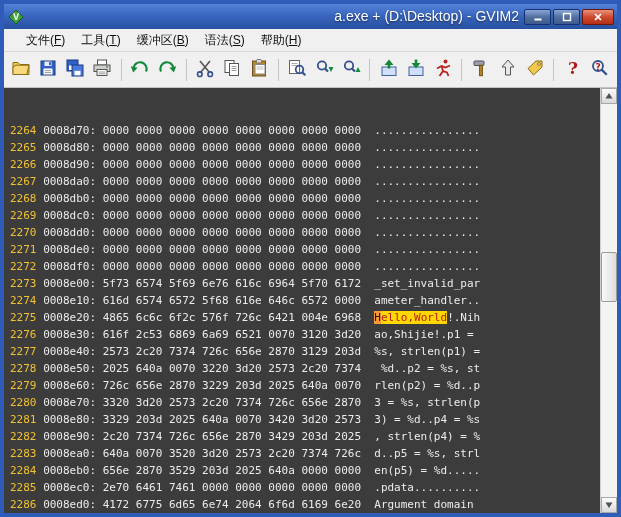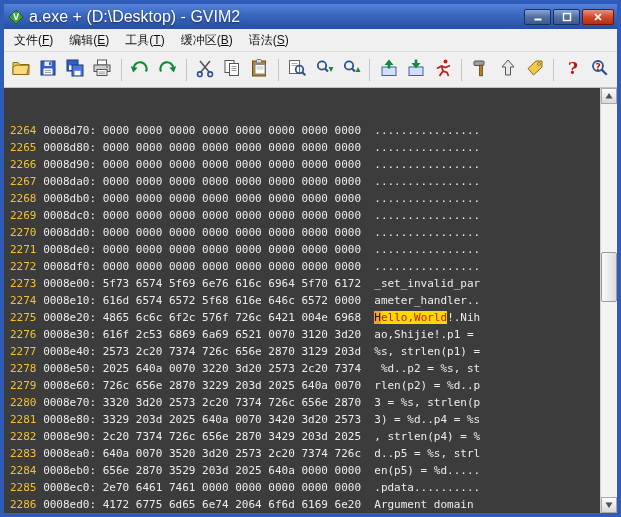--- a/index.html
+++ b/index.html
@@ -15,23 +15,23 @@
 
   
   .titlebar {
     height:25px; flex:0 0 25px;
     background:linear-gradient(180deg,#5583d8 0%,#3a66c0 45%,#27509f 100%);
     display:flex; align-items:center; gap:5px; padding:0 3px 0 4px;
   }
   .app-icon { width:16px; height:16px; display:inline-flex; }
   .app-icon svg { width:16px; height:16px; }
   .title-text {
-    flex:1; color:#fff; font-size:16px; line-height:25px;
+    flex:1; color:#fff; font-size:14px; line-height:25px;
     text-shadow:0 1px 2px rgba(0,0,0,.55);
-    white-space:nowrap; overflow:hidden;
+    white-space:nowrap; overflow:hidden;text-align:right;
   }
   .win-controls { display:flex; gap:2px; align-items:center; }
   .win-btn {
     width:27px; height:16px; border-radius:2px;
     border:1px solid #14306e;
     background:linear-gradient(180deg,#8aa6d8,#51709f 50%,#3c5a8d);
     display:flex; align-items:center; justify-content:center;
     cursor:default;
   }
   .win-btn.close {
@@ -39,21 +39,21 @@
     background:linear-gradient(180deg,#e8927c,#cf4a2d 50%,#b03018);
     border-color:#6e1408;
   }
   .win-btn svg { width:10px; height:10px; }
 
   
   .menubar {
     height:23px; flex:0 0 23px;
     background:#f0f0f0; border-bottom:1px solid #d9d9d9;
     display:flex; align-items:center; font-size:12px; color:#111;
-    padding-left:2px;
+    padding-left:14px;
   }
   .menu-item { padding:3px 8px; white-space:nowrap; }
   .menu-item u { text-decoration:underline; }
 
   
   .toolbar {
     height:36px; flex:0 0 36px;
     background:#f0f0f0; border-bottom:1px solid #c2c2c2;
     display:flex; align-items:center; padding:0 4px;
   }
@@ -128,24 +128,24 @@
           <span><svg viewBox="0 0 10 10">
               <line x1="2" y1="2" x2="8" y2="8" stroke="#fff" stroke-width="1.7"></line>
               <line x1="8" y1="2" x2="2" y2="8" stroke="#fff" stroke-width="1.7"></line>
             </svg></span>
         </div>
       </span>
   </div>
 
   <div class="menubar">
       <div class="menu-item">文件(<u>F</u>)</div>
-      <div class="menu-item">编辑(<u>E</u>)</div>
       <div class="menu-item">工具(<u>T</u>)</div>
       <div class="menu-item">缓冲区(<u>B</u>)</div>
       <div class="menu-item">语法(<u>S</u>)</div>
+      <div class="menu-item">帮助(<u>H</u>)</div>
     </div>
 
   <div class="toolbar">
       <button class="tb-btn">
         <span><svg viewBox="0 0 20 20">
             <path d="M2 4.5h5l2 2h9v10H2z" fill="#f3c84b" stroke="#8a6d1a"></path>
             <path d="M2 9l3-1.8h13l-2.2 9.3H2z" fill="#f8da7d" stroke="#8a6d1a"></path>
           </svg></span>
       </button>
       <button class="tb-btn">

